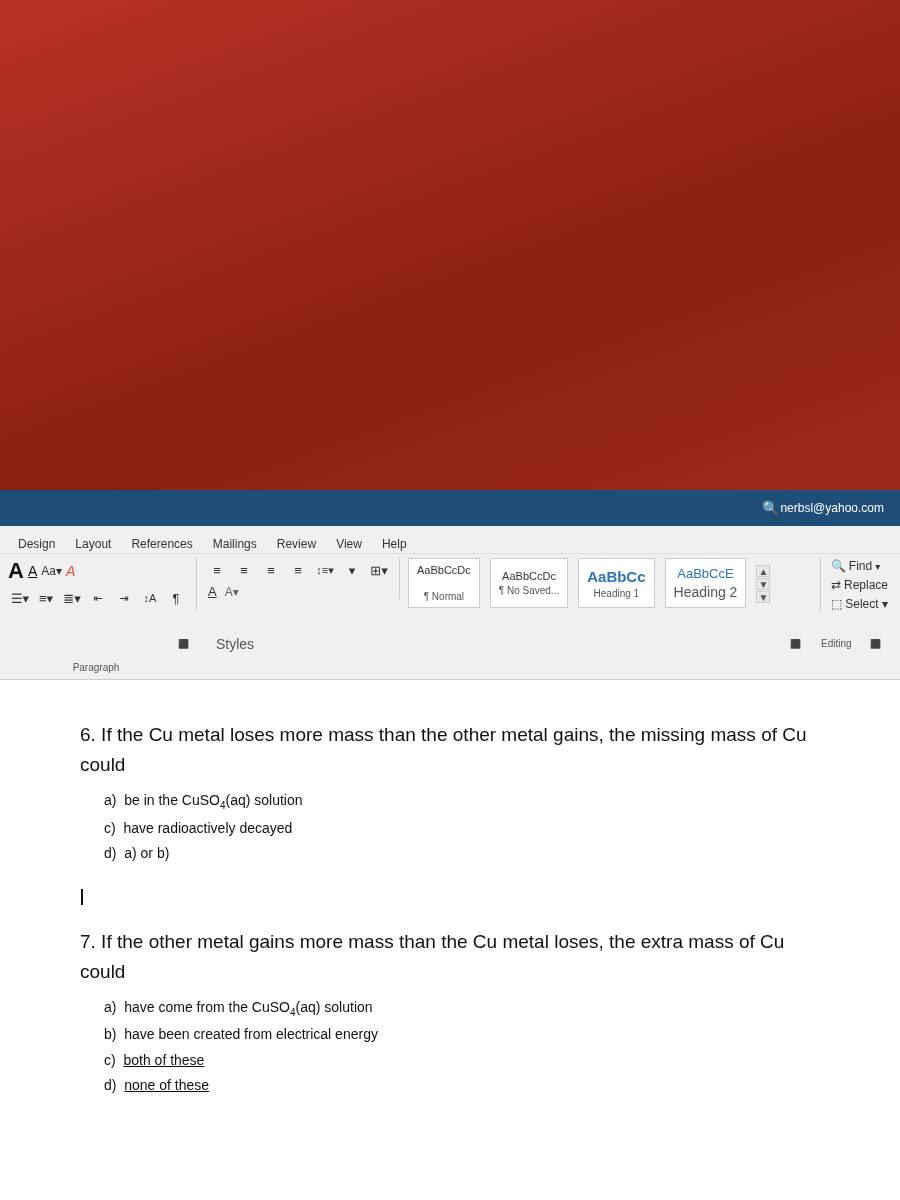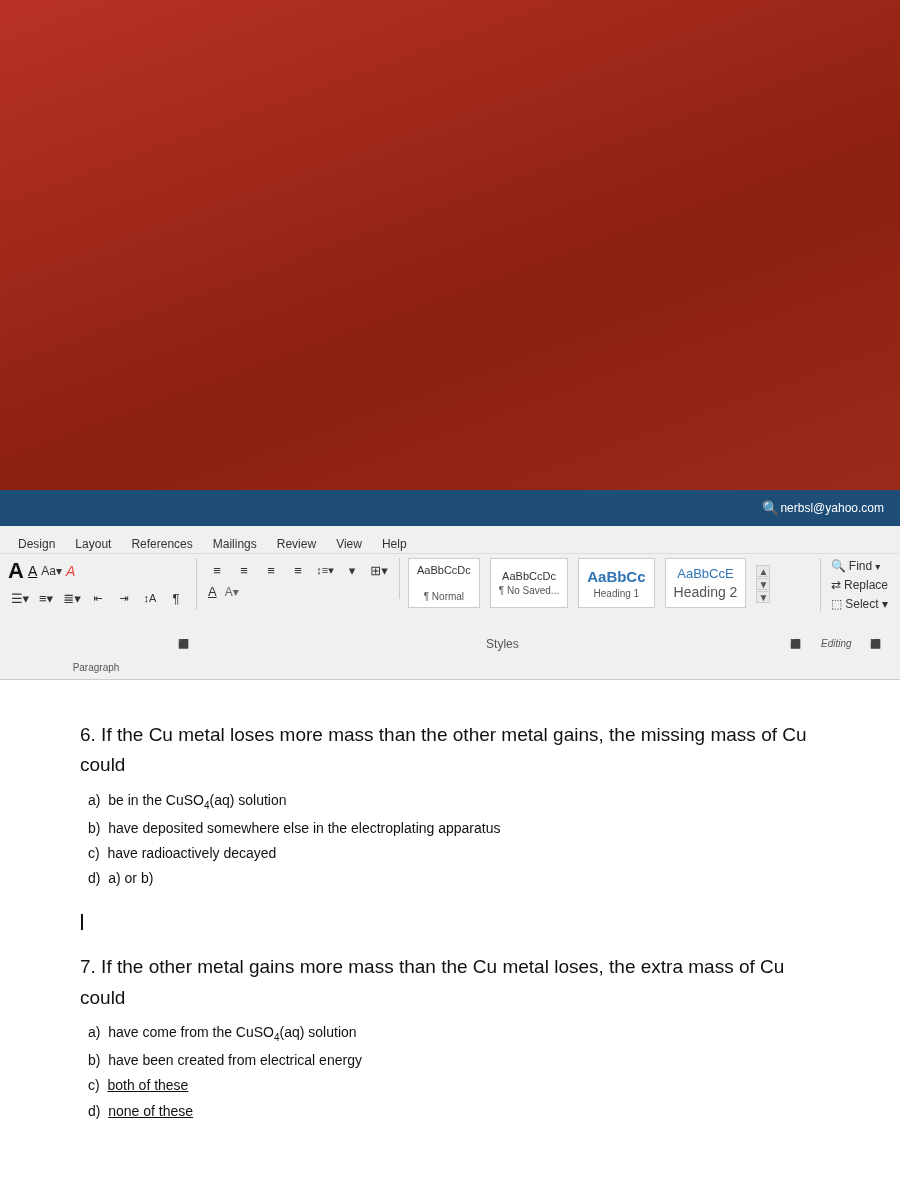--- a/index.html
+++ b/index.html
@@ -131,21 +131,21 @@
 
     .doc-question {
       margin-bottom: 20px;
     }
     .doc-question-text {
       margin-bottom: 8px;
       font-size: 19px;
       color: #111;
     }
     .doc-answers {
-      margin-left: 8px;
+      margin-left: 24px;
     }
     .doc-answer-item {
       margin-bottom: 3px;
       font-size: 14px;
       color: #111;
     }
     .underline { text-decoration: underline; }
     sub { font-size: 10px; vertical-align: sub; }
 
     .cursor-line {
@@ -181,31 +181,29 @@
       margin-top: 2px;
     }
     .lbl-paragraph {
       font-size: 10px;
       color: #555;
       width: 160px;
       text-align: center;
       margin-top: 48px;
     }
     .lbl-styles {
-      font-size: 12px;
+      font-size: 14px;
       color: #555;
       flex: 1;
-      text-align: center;
     }
     .lbl-editing {
       font-size: 10px;
       color: #555;
       width: 80px;
       text-align: center;
-      font-style: italic;
     }
 
     .lbl-expand {
       font-size: 9px;
       color: #888;
       cursor: pointer;
       padding: 0 2px;
     }
 
   </style>
@@ -340,23 +338,20 @@
 
     <div class="doc-area">
 
       <div class="doc-question">
         <div class="doc-question-text">6. If the Cu metal loses more mass than the other metal gains, the missing mass of Cu could</div>
         <div class="doc-answers">
           <div class="doc-answer-item">
             a)&nbsp; be in the CuSO<sub>4</sub>(aq) solution
           </div>
           <div class="doc-answer-item">
-            b)&nbsp; have deposited somewhere else in the electroplating apparatus
-          </div>
-          <div class="doc-answer-item">
             c)&nbsp; have radioactively decayed
           </div>
           <div class="doc-answer-item">
             d)&nbsp; a) or b)
           </div>
         </div>
       </div>
 
       <div style="margin: 10px 0 20px 0;">
         <span class="cursor-line"></span>

